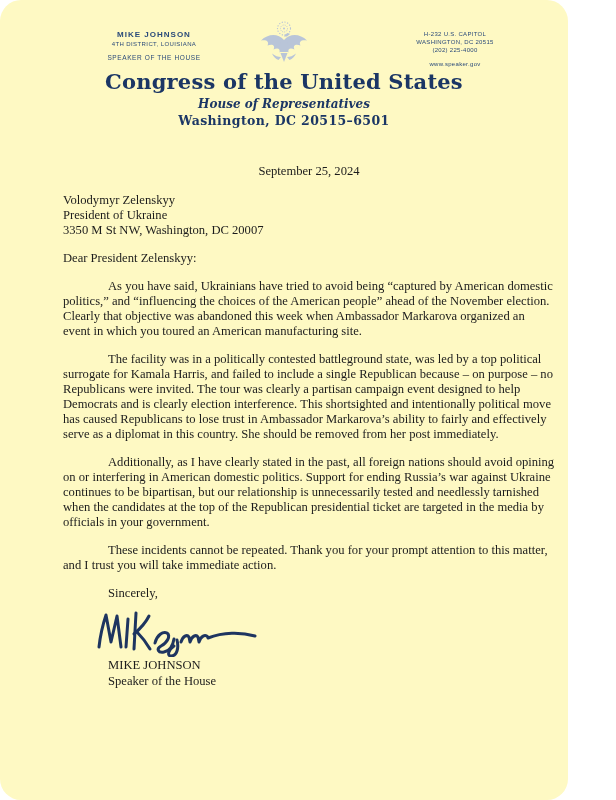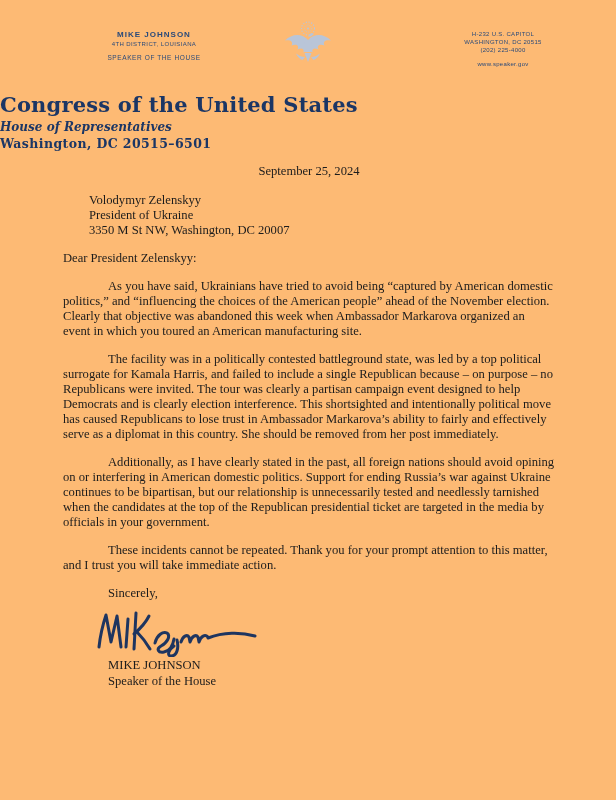--- a/index.html
+++ b/index.html
@@ -1,22 +1,23 @@
 <!DOCTYPE html>
 <html><head>
 <meta charset="utf-8">
 <style>
   html,body{margin:0;padding:0;background:#ffffff;}
   .page{
     position:relative;
-    width:616px;height:800px;
-    background:#fdba74;
+    width:568px;height:800px;
+    background:#fef9c3;
     overflow:hidden;
     font-family:"Liberation Serif", serif;
     color:#1f1f1f;
+    border-radius:21px;
   }
   
   .lh-left{
     position:absolute;left:84px;top:30px;width:140px;
     text-align:center;color:#2a4a7a;
     font-family:"Liberation Sans", sans-serif;
   }
   .lh-left .lh-name{font-size:8px;letter-spacing:1px;font-weight:bold;}
   .lh-left .lh-district{font-size:6px;letter-spacing:.4px;margin-top:2px;}
   .lh-left .lh-speaker{font-size:6.5px;letter-spacing:.6px;margin-top:7px;}
@@ -24,43 +25,43 @@
     position:absolute;right:48px;top:30px;width:130px;
     text-align:center;color:#2a4a7a;
     font-family:"Liberation Sans", sans-serif;
     font-size:6px;line-height:8px;letter-spacing:.3px;
   }
   .lh-right .lh-web{margin-top:6px;}
   .seal{
     position:absolute;left:50%;top:20px;transform:translateX(-50%);
   }
   .lh-center{
-    position:absolute;left:0;top:93px;width:100%;
-    color:#1b3665;
+    position:absolute;left:0;top:70px;width:100%;
+    text-align:center;color:#1b3665;
   }
   .lh-title{
     font-family:"DejaVu Serif", serif;
     font-weight:bold;font-size:21px;line-height:24px;letter-spacing:.2px;
   }
   .lh-sub1{
     font-family:"DejaVu Serif", serif;
     font-weight:bold;font-size:12px;line-height:16px;margin-top:2px;font-style:italic;
   }
   .lh-sub2{
     font-family:"DejaVu Serif", serif;
     font-weight:bold;font-size:12.5px;line-height:16px;margin-top:1px;letter-spacing:.4px;
   }
   
   .body-wrap{
     position:absolute;left:63px;top:164px;width:492px;
     font-size:12.6px;line-height:15px;color:#1c1c1c;
   }
   .date-line{text-align:center;margin-bottom:14px;}
   .recipient{margin-bottom:13px;}
-  .recipient div{line-height:15px;margin-left:26px;}
+  .recipient div{line-height:15px;}
   .salutation{margin-bottom:13px;}
   .paragraphs p{margin:0 0 13px 0;text-indent:45px;}
   .closing{text-indent:45px;margin:2px 0 6px 0;}
   .sig-svg{display:block;margin-left:28px;}
   .sig-block{margin-left:45px;line-height:16px;}
 </style>
 </head>
 <body>
 
 <div class="page">

